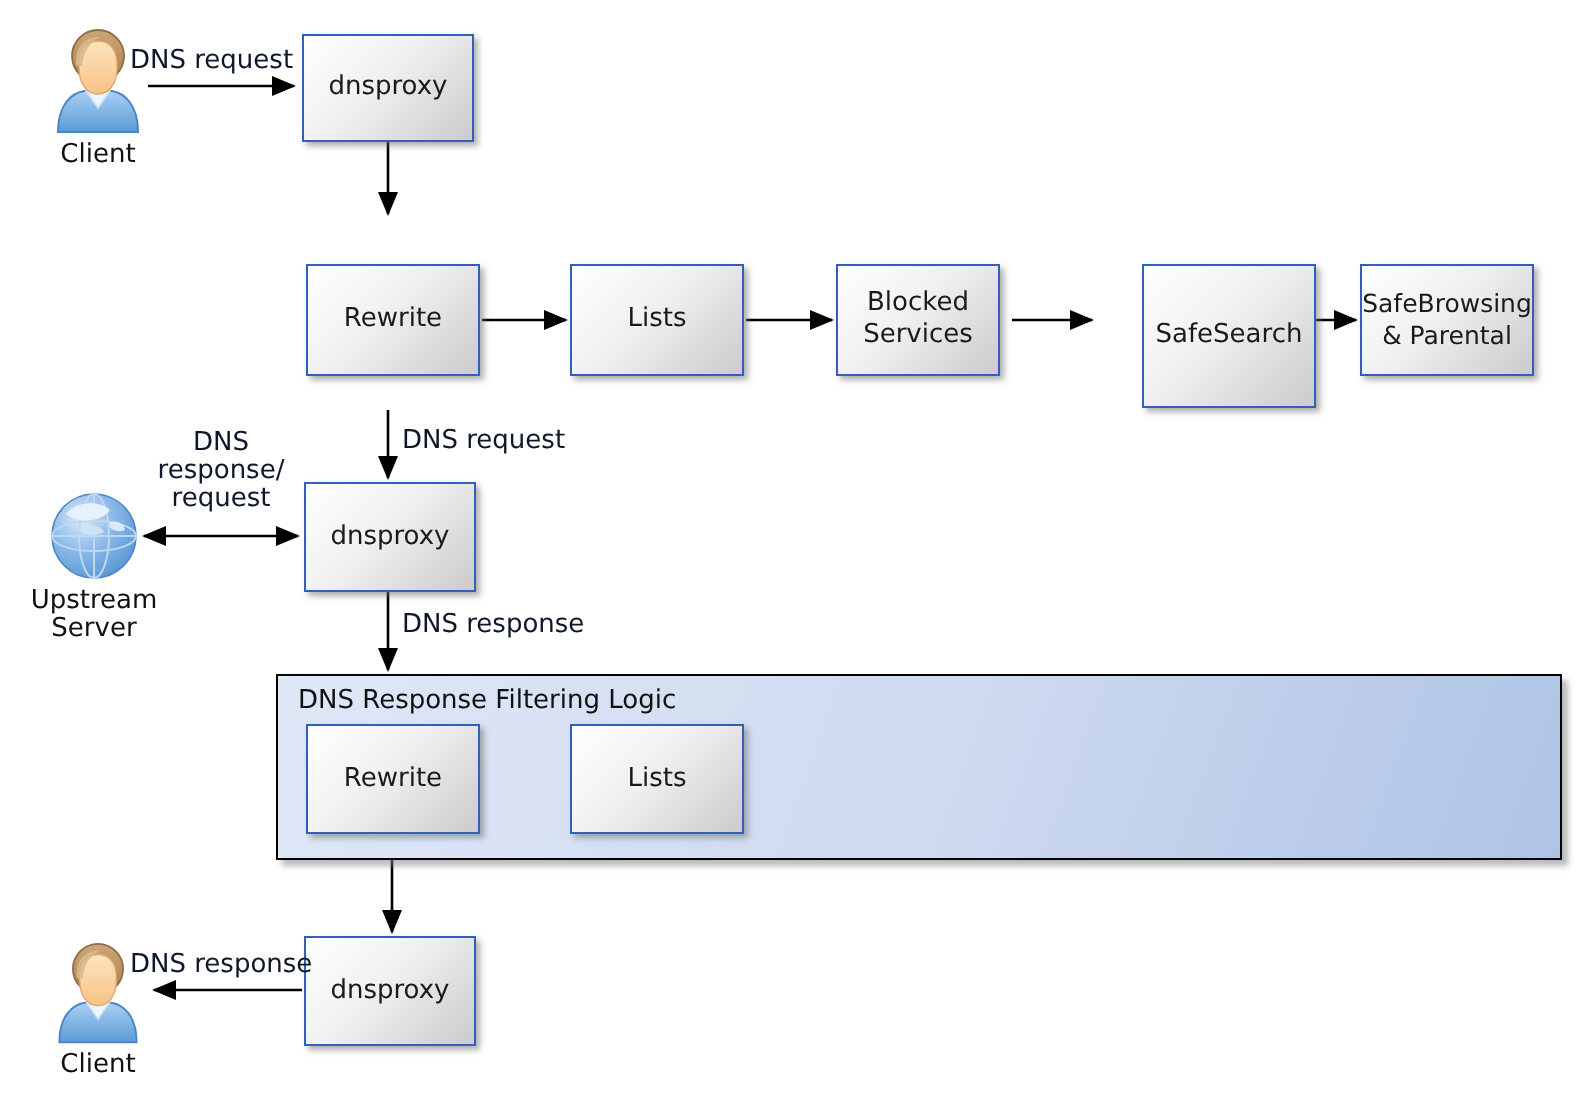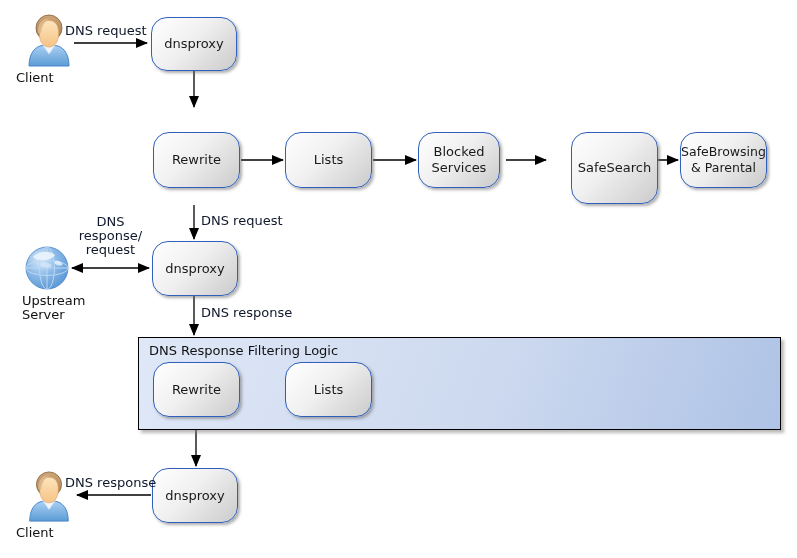--- a/index.html
+++ b/index.html
@@ -7,39 +7,39 @@
     position:relative;width:797px;height:558px;background:#ffffff;overflow:hidden;
     font-family:"DejaVu Sans","Liberation Sans",sans-serif;color:#1a1a1a;
   }
   .edges{position:absolute;left:0;top:0;width:797px;height:558px;pointer-events:none;}
   .edges line{stroke:#000000;stroke-width:1.3;}
 
   .node{
     position:absolute;display:flex;align-items:center;justify-content:center;
     text-align:center;font-size:13px;line-height:16px;
     background:linear-gradient(135deg,#ffffff 0%,#f0f0f0 45%,#cbcbcb 100%);
-    border:1.6px solid #3060bb;border-radius:16px;
+    border:1.6px solid #3060bb;border-radius:0;
     box-shadow:2px 2px 3px rgba(110,110,110,0.55);
     box-sizing:border-box;
   }
   .group{
     position:absolute;
     background:linear-gradient(110deg,#dfe8f7 0%,#cdd9ef 55%,#aec3e6 100%);
     border:1.6px solid #000000;
     box-shadow:3px 3px 3px rgba(130,130,130,0.55);
     box-sizing:border-box;
   }
   .group-title{
     position:absolute;left:10px;top:5px;font-size:13px;color:#111111;white-space:nowrap;
   }
   .edge-label{
     position:absolute;font-size:13px;line-height:14px;color:#0f172a;white-space:nowrap;
   }
   .node-caption{
-    position:absolute;font-size:13px;line-height:14px;color:#111111;text-align:left;
+    position:absolute;font-size:13px;line-height:14px;color:#111111;text-align:center;
   }
   .icon-wrap{position:absolute;}
   .stack span{display:block;}
 </style>
 </head>
 <body>
 
 <div class="canvas">
 
   <svg class="edges">
@@ -140,21 +140,21 @@
     <span>DNS</span>
     <span>response/</span>
     <span>request</span>
   </div>
 
   <div class="icon-wrap" style="left:25px;top:246px;width:44px;height:44px">
     <svg width="44" height="44" viewBox="0 0 44 44">
         <use href="#globeIcon"></use>
       </svg>
   </div>
-  <div class="node-caption stack" style="left:22px;top:294px;width:80px">
+  <div class="node-caption stack" style="left:7px;top:294px;width:80px">
     <span>Upstream</span>
     <span>Server</span>
   </div>
 
   <div class="edge-label" style="left:201px;top:306px">DNS response</div>
 
   <div class="group" style="left:138px;top:337px;width:643px;height:93px">
     <div class="group-title">DNS Response Filtering Logic</div>
   </div>
   <div class="node" style="left:153px;top:362px;width:87px;height:55px">

